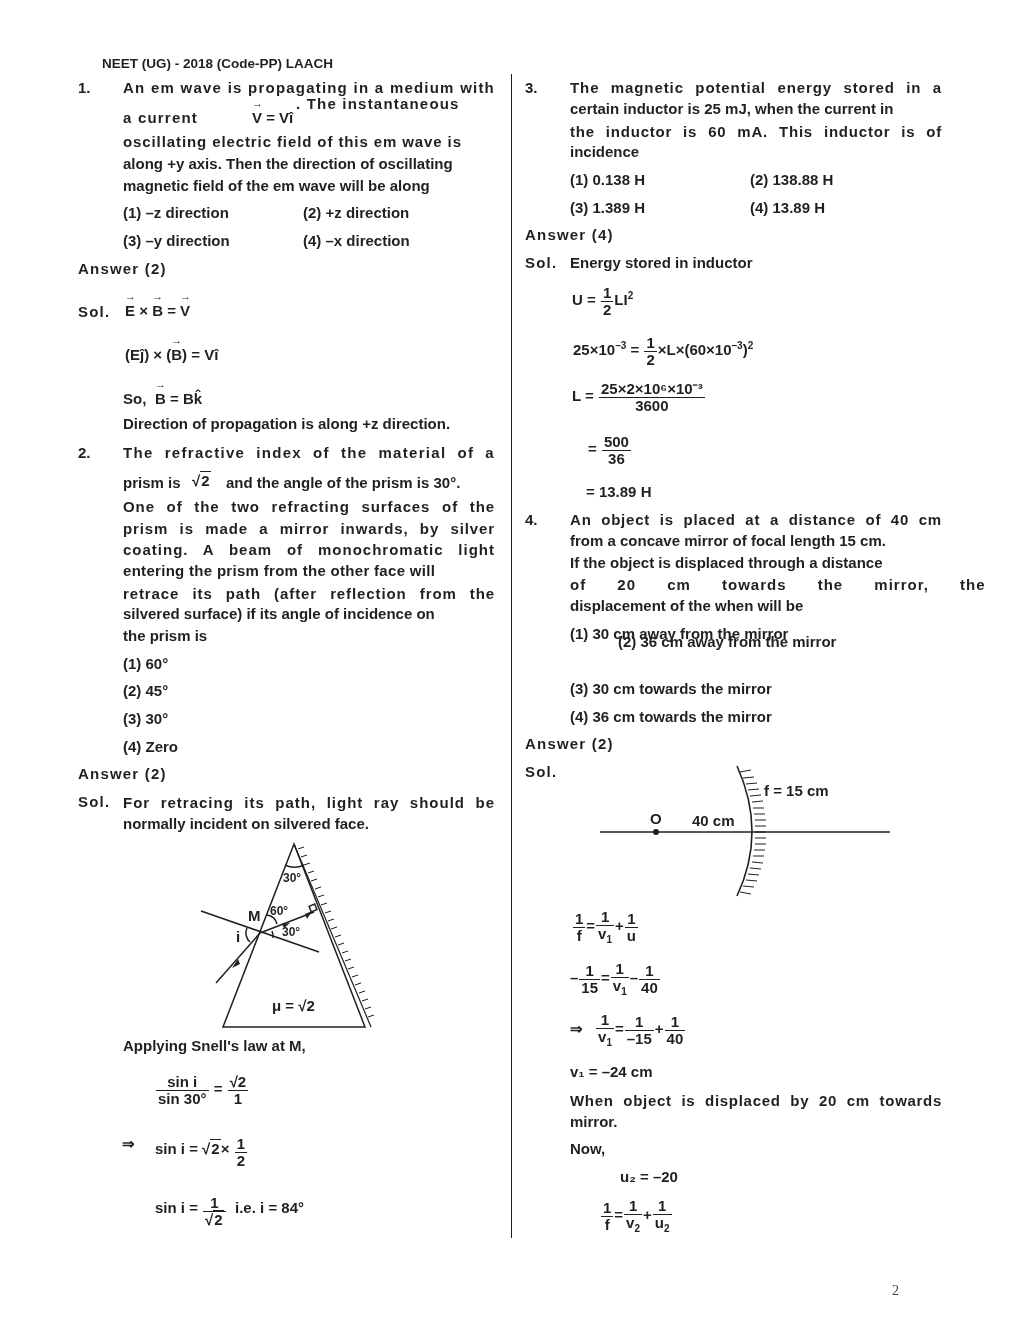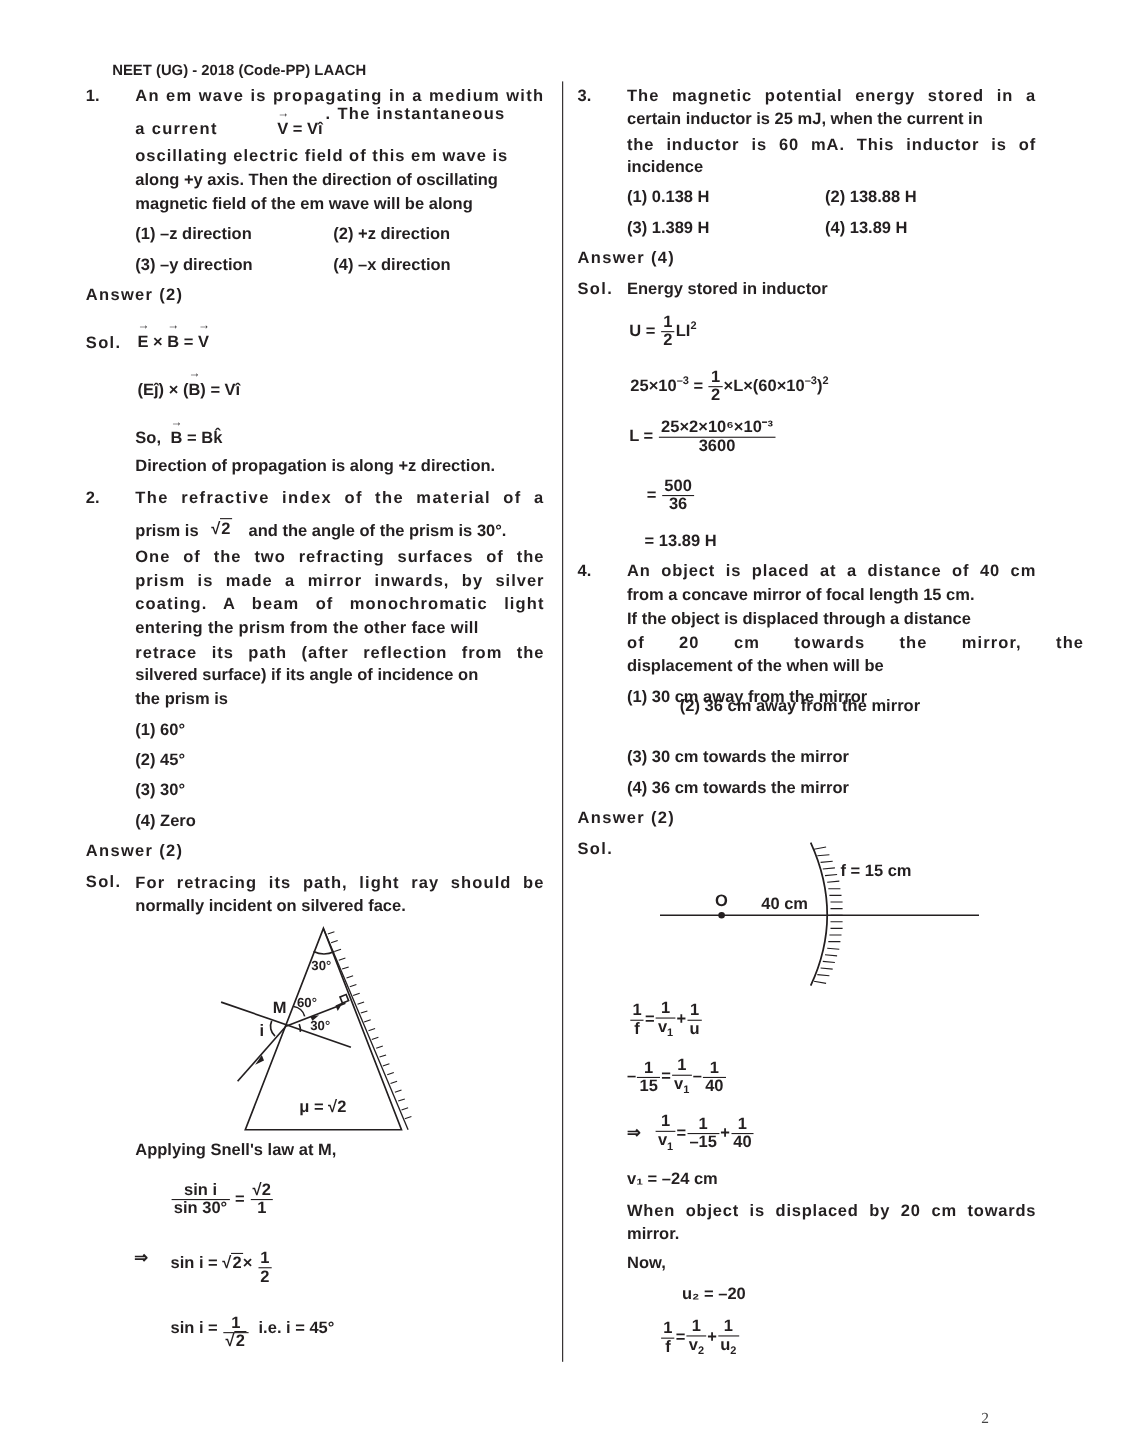--- a/index.html
+++ b/index.html
@@ -123,21 +123,21 @@
   <span class="frac"><span>√2</span><span>1</span></span>
 </div>
 <div class="m" style="left:122px;top:1136px;">⇒</div>
 <div class="m" style="left:155px;top:1136px;">
   <span>sin i = </span>√<span class="sqrt">2</span><span>×</span>
   <span class="frac" style="vertical-align:-12px;"><span>1</span><span>2</span></span>
 </div>
 <div class="m" style="left:155px;top:1195px;">
   <span>sin i = </span>
   <span class="frac" style="vertical-align:-12px;"><span>1</span><span>√<span class="sqrt">2</span></span></span>
-  &nbsp;<span>i.e.  i = 45°</span>
+  &nbsp;<span>i.e.  i = 84°</span>
 </div>
 
 <div class="num" style="left:525px;top:79px;">3.</div>
 <div class="just" style="left:570px;top:79px;width:372px;letter-spacing:0.9px;">The magnetic potential energy stored in a</div>
 <div class="t" style="left:570px;top:101px;">certain inductor is 25 mJ, when the current in</div>
 <div class="just" style="left:570px;top:123px;width:372px;letter-spacing:0.8px;">the inductor is 60 mA. This inductor is of</div>
 <div class="t" style="left:570px;top:144px;">incidence</div>
 <div class="t" style="left:570px;top:172px;">(1) 0.138 H</div>
 <div class="t" style="left:750px;top:172px;">(2) 138.88 H</div>
 <div class="t" style="left:570px;top:200px;">(3) 1.389 H</div>

